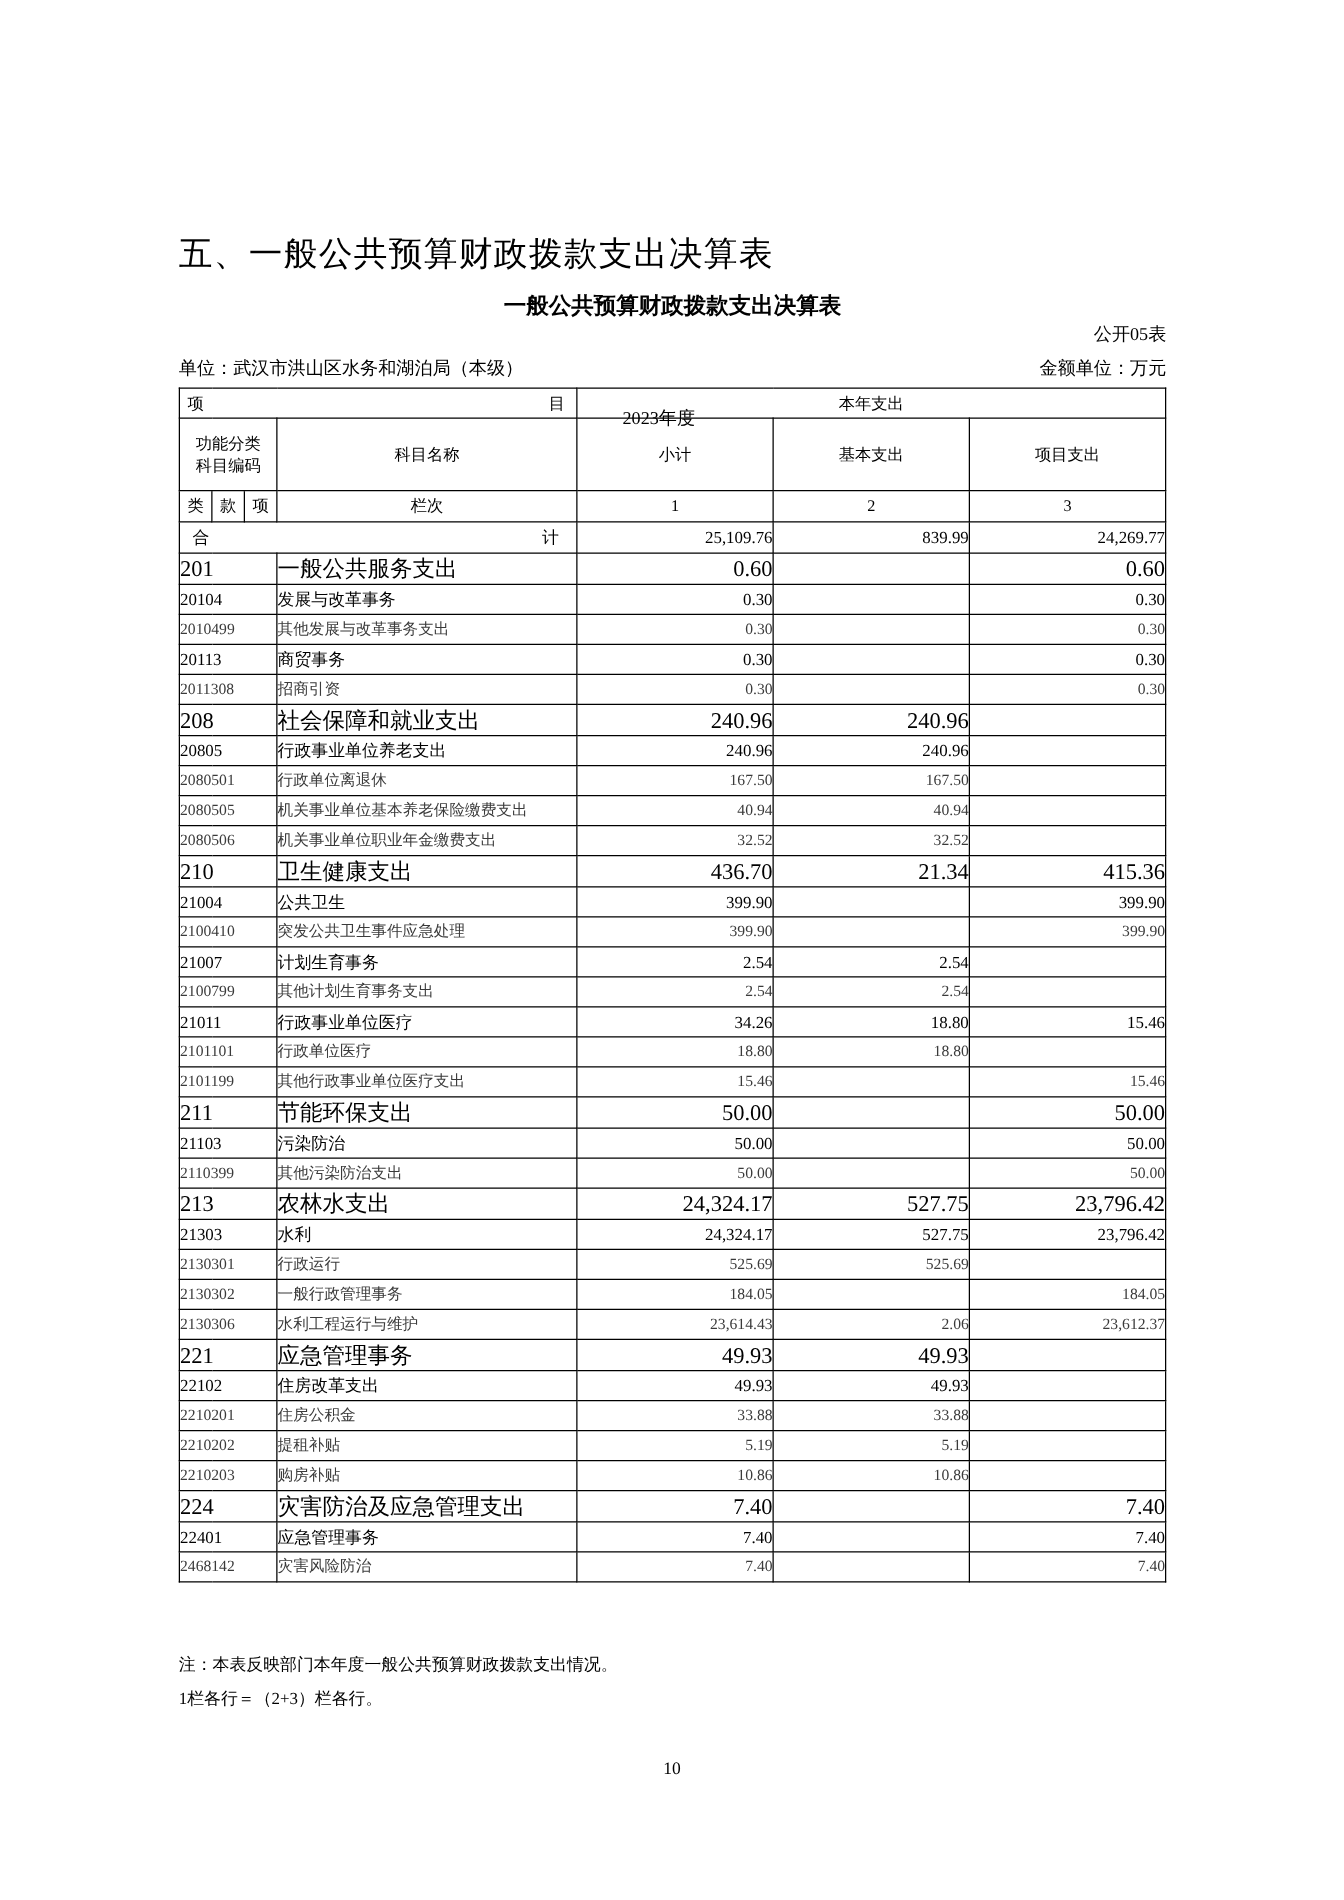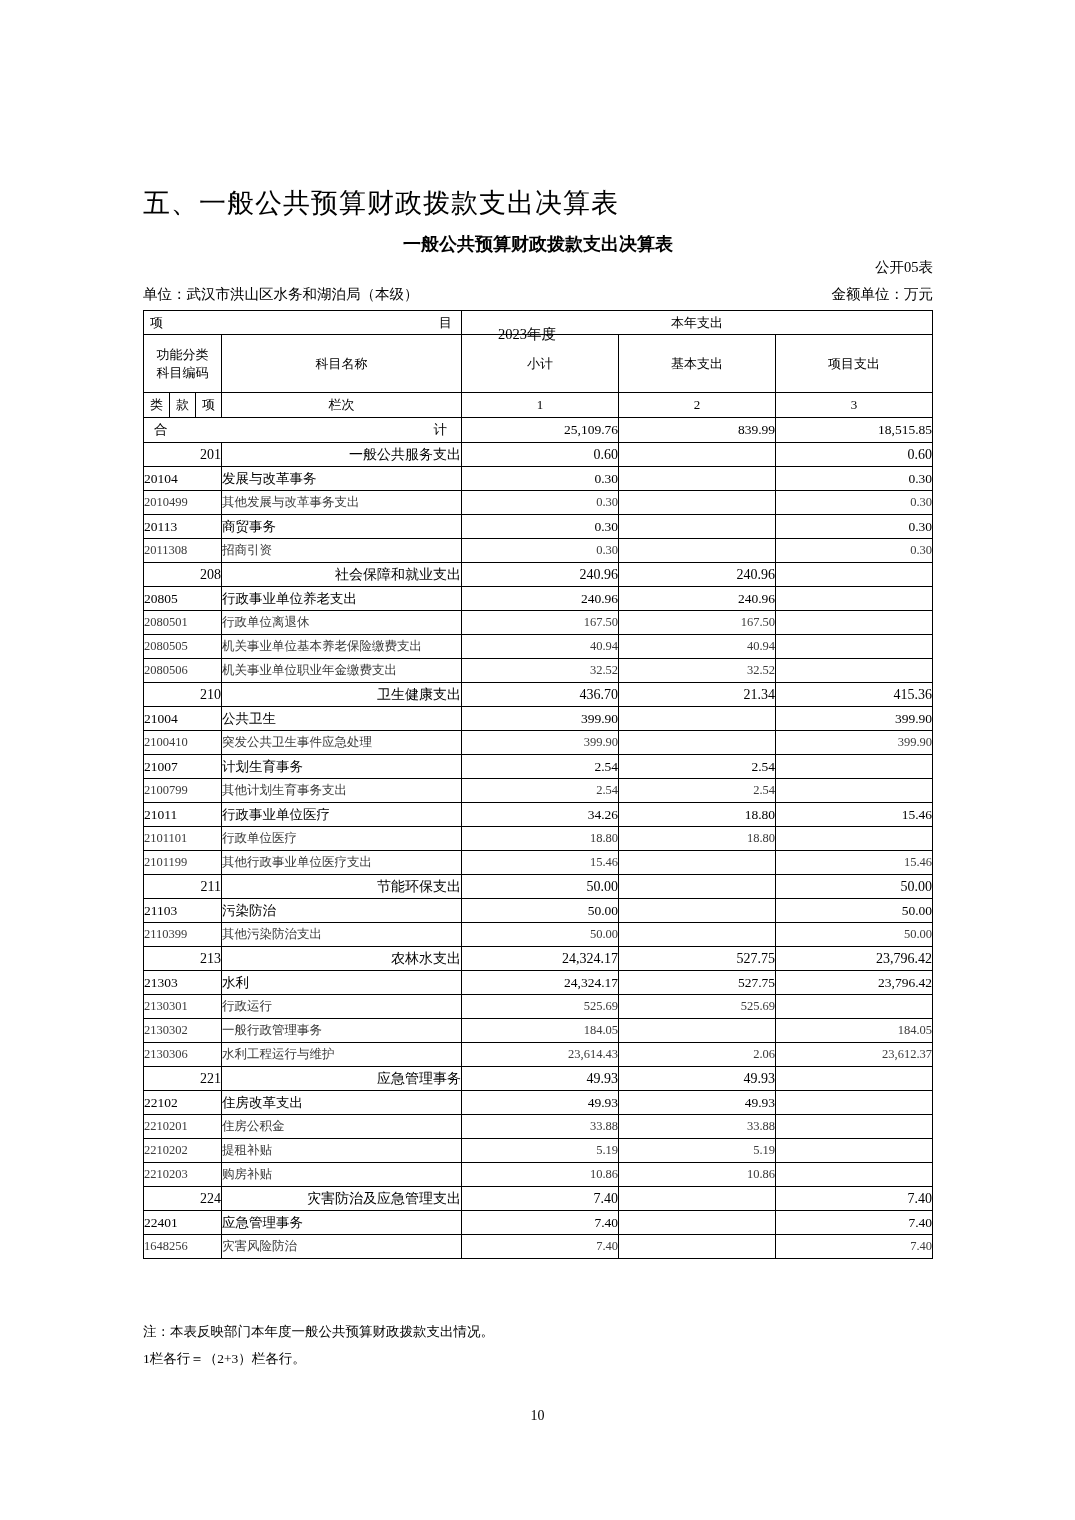--- a/index.html
+++ b/index.html
@@ -91,21 +91,21 @@
   col.c-xiang { width: 26px; }
   col.c-name { width: 240px; }
   col.c-num { width: 157px; }
 
   .hdr-tall { height: 58px; text-align: center; }
   .hdr-row-top { height: 24px; }
   .hdr-row-col { height: 25px; }
 
   .th-center { text-align: center; }
   .num { text-align: right; padding-right: 9px; font-family: "Liberation Serif", serif; }
-  .lvl1 { font-size: 14px; text-align: right; }
+  .lvl1 { font-size: 18px; }
   .lvl2 { font-size: 13.5px; }
   .lvl3 { font-size: 12.5px; color: #3a3a3a; }
   .code { padding-left: 4px; }
   .name1 { padding-left: 12px; margin-left: 28px; }
   .name2 { padding-left: 12px; }
   .name3 { padding-left: 22px; }
   tr.r1 td { height: 23px; }
   tr.r2 td { height: 23px; }
   tr.r3 td { height: 23px; }
   tr.total td { height: 24px; font-size: 13.5px; }
@@ -191,21 +191,21 @@
       </tr>
       <tr class="total">
         <td colspan="4">
           <div class="total-label">
             <span>合</span>
             <span>计</span>
           </div>
         </td>
         <td class="num">25,109.76</td>
         <td class="num">839.99</td>
-        <td class="num">18,515.85</td>
+        <td class="num">24,269.77</td>
       </tr>
     <tr class="r1">
           <td colspan="3" class="code lvl1">201</td>
           <td class="name1 lvl1">一般公共服务支出</td>
           <td class="num lvl1">0.60</td>
           <td class="num lvl1"></td>
           <td class="num lvl1">0.60</td>
         </tr>
         <tr class="r2">
           <td colspan="3" class="code lvl2">20104</td>
@@ -425,21 +425,21 @@
           <td class="num lvl1">7.40</td>
         </tr>
         <tr class="r2">
           <td colspan="3" class="code lvl2">22401</td>
           <td class="name2 lvl2">应急管理事务</td>
           <td class="num lvl2">7.40</td>
           <td class="num lvl2"></td>
           <td class="num lvl2">7.40</td>
         </tr>
         <tr class="r3">
-          <td colspan="3" class="code lvl3">1648256</td>
+          <td colspan="3" class="code lvl3">2468142</td>
           <td class="name3 lvl3">灾害风险防治</td>
           <td class="num lvl3">7.40</td>
           <td class="num lvl3"></td>
           <td class="num lvl3">7.40</td>
         </tr>
       </tbody>
   </table>
 
   <div class="notes">
     <div>注：本表反映部门本年度一般公共预算财政拨款支出情况。</div>

